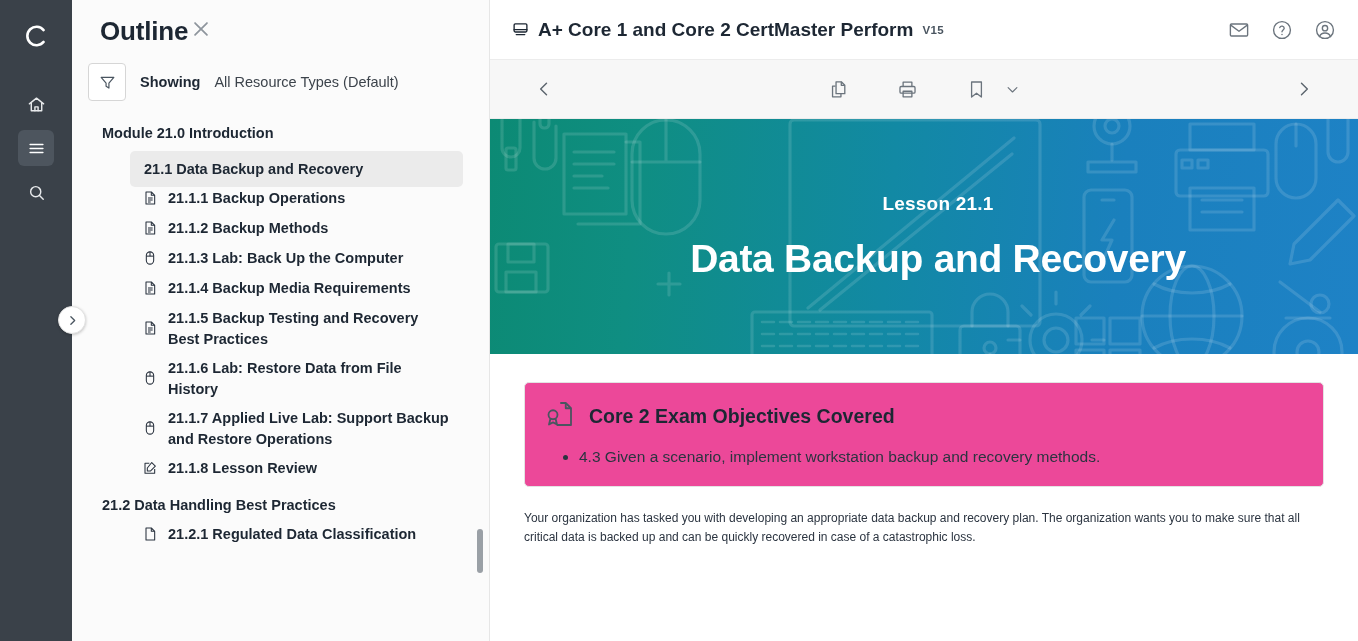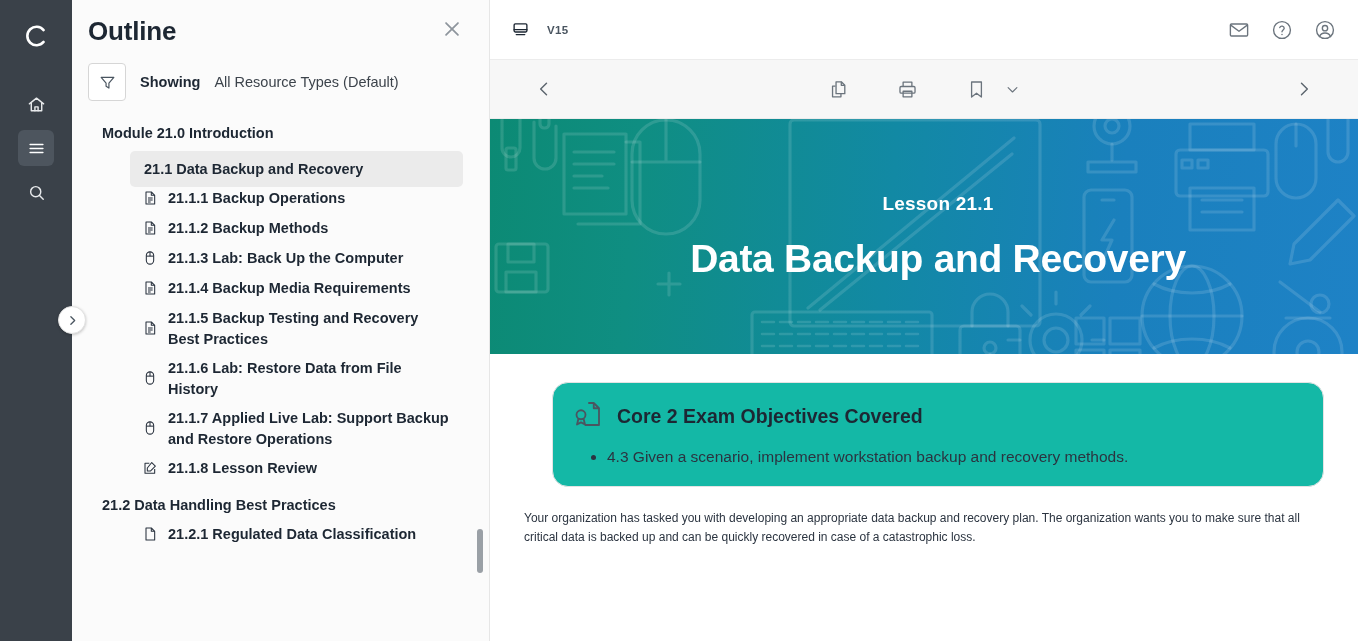--- a/index.html
+++ b/index.html
@@ -36,22 +36,23 @@
     cursor: pointer; z-index: 20;
   }
 
   
   .outline {
     width: 418px; flex: 0 0 418px; background: #fbfbfb;
     border-right: 1px solid #e6e6e6; position: relative;
     display: flex; flex-direction: column;
   }
   .outline-head {
-    display: flex; align-items: flex-start; justify-content: space-between;
+    display: flex; align-items: flex-start; 
     padding: 16px 24px 0 16px;
+    margin-left: 12px;
   }
   .outline-title {
     font-size: 26px; font-weight: 700; color: #1d2733; letter-spacing: -.2px;
   }
   .close-x { width: 26px; height: 26px; cursor: pointer; opacity: .65; }
 
   .filter-row {
     display: flex; align-items: center; gap: 14px; padding: 16px 16px 10px 16px;
   }
   .filter-box {
@@ -131,23 +132,22 @@
   .banner-sub {
     color: #fff; font-size: 19px; font-weight: 700; margin-bottom: 22px;
     letter-spacing: .2px;
   }
   .banner-title {
     color: #fff; font-size: 39px; font-weight: 700; letter-spacing: -.3px;
   }
 
   .body-wrap { padding: 28px 34px 0 34px; }
   .objbox {
-    border: 1px solid #e3e3e3; border-radius: 16px; background: #14b8a6;
+    border: 1px solid #e3e3e3; border-radius: 5px; background: #ec4899;
     padding: 16px 20px 18px 20px;
-    margin-left: 28px;
   }
   .objbox-head { display: flex; align-items: center; gap: 14px; }
   .objbox-title { font-size: 19.5px; font-weight: 700; color: #1d2733; }
   .objbox-list { margin: 12px 0 0 34px; }
   .objbox-list li { font-size: 15.5px; color: #2b3440; line-height: 1.5; }
   .para {
     margin-top: 22px; font-size: 12px; color: #2b3440; line-height: 1.6;
     max-width: 790px;
   }
 </style>
@@ -332,20 +332,21 @@
   <div class="main">
 
     <div class="topbar">
       <span class="doc-icon">
         <svg width="17" height="17" viewBox="0 0 24 24" fill="none" stroke="#1d2733" stroke-width="1.9" stroke-linejoin="round" stroke-linecap="round">
           <rect x="3" y="4" width="18" height="11.5" rx="1.6"></rect>
             <path d="M3 12.2h18"></path>
             <path d="M6 19.2h12"></path>
         </svg>
       </span>
+      <span class="doc-title">A+ Core 1 and Core 2 CertMaster Perform</span>
       <span class="doc-ver">V15</span>
       <span class="topbar-spacer"></span>
       <span class="topbar-icons">
         <span class="ic">
           <svg width="22" height="22" viewBox="0 0 24 24" fill="none" stroke="#6b747d" stroke-width="1.5" stroke-linejoin="round">
             <rect x="2.6" y="5.4" width="18.8" height="13.2" rx="1.2"></rect>
               <path d="M2.6 6.4 12 13.4l9.4-7"></path>
           </svg>
         </span>
         <span class="ic">

